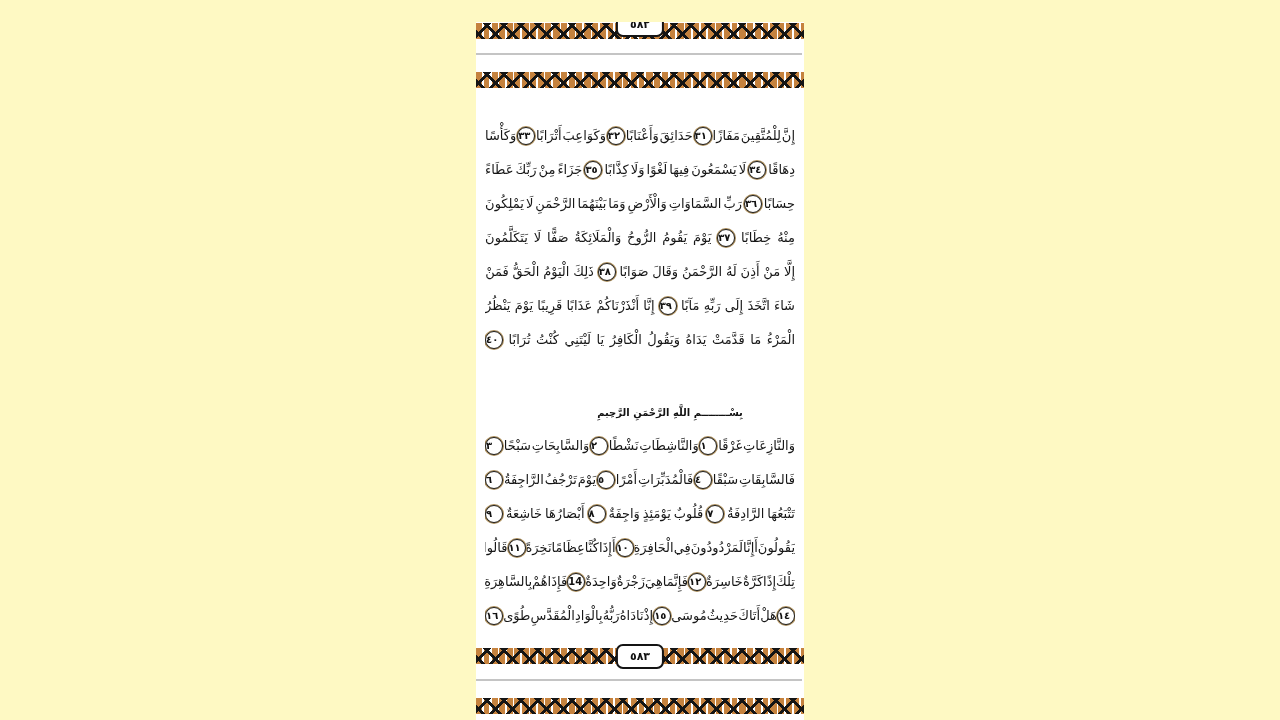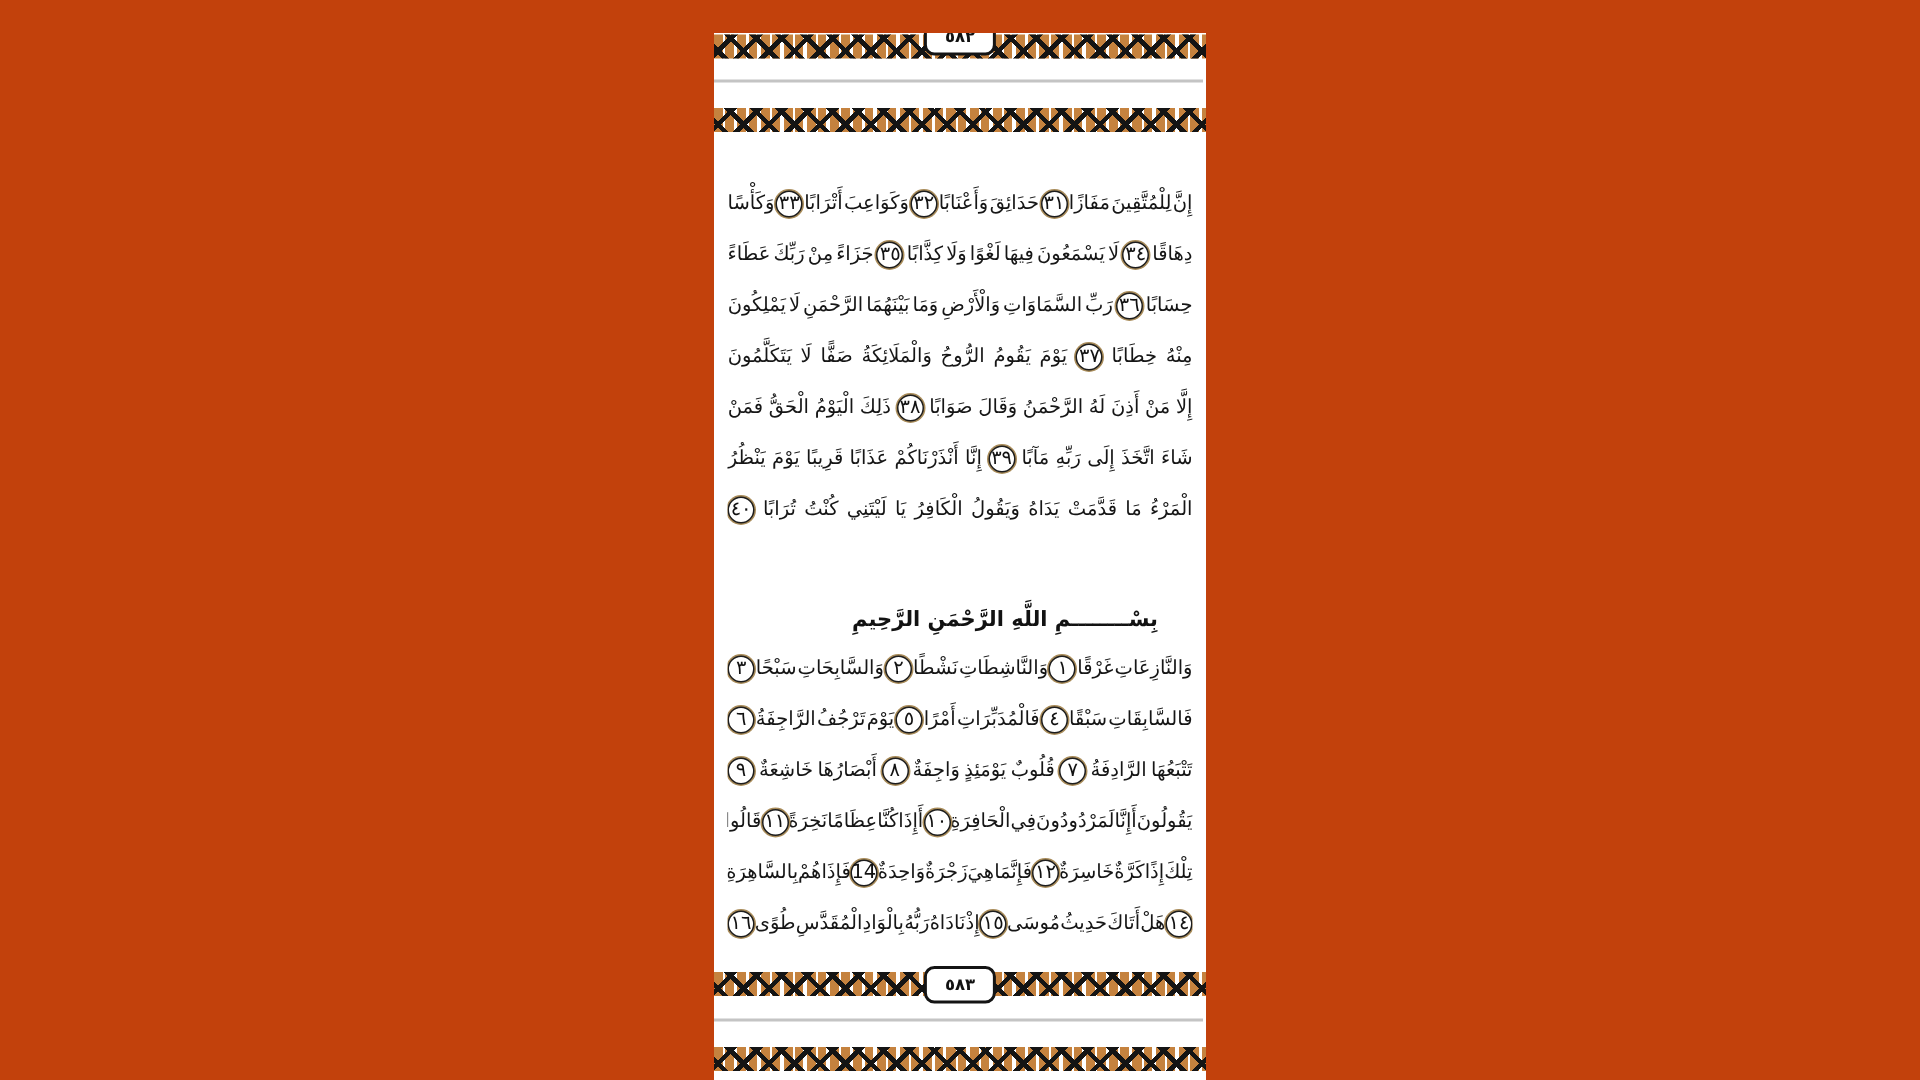--- a/index.html
+++ b/index.html
@@ -1,16 +1,16 @@
 <!DOCTYPE html>
 <html lang="ar"><head>
 <meta charset="utf-8">
 <style>
   html,body{margin:0;padding:0;background:#000;}
-  .stage{position:relative;width:1280px;height:720px;background:#c2410c;overflow:hidden;
+  .stage{position:relative;width:1280px;height:720px;background:#fef9c3;overflow:hidden;
          font-family:"DejaVu Sans",sans-serif;}
   .page-col{position:absolute;left:476px;top:22px;width:328px;height:698px;
             background:#ffffff;overflow:hidden;}
   
   .orn{position:absolute;left:0;right:0;height:16px;
     background:
       repeating-linear-gradient(45deg,  rgba(0,0,0,0) 0 4px, #141414 4px 7px, rgba(0,0,0,0) 7px 12px),
       repeating-linear-gradient(-45deg, rgba(0,0,0,0) 0 4px, #141414 4px 7px, rgba(0,0,0,0) 7px 12px),
       repeating-linear-gradient(90deg,  #c5823e 0 6px, #ffffff 6px 7.5px, #c5823e 7.5px 13px, #ffffff 13px 15.5px);
   }
@@ -20,40 +20,40 @@
     line-height:21px;padding:0 12px;font-size:11px;font-weight:bold;color:#111;
     z-index:3;white-space:nowrap;}
   .hdr-row{position:absolute;top:67px;left:0;right:0;height:26px;display:flex;
     justify-content:space-between;align-items:center;padding:0 18px 0 26px;}
   .hdr-txt{font-size:14px;font-weight:bold;color:#1b1b1b;direction:rtl;}
   .qblock{position:absolute;left:9px;right:9px;}
   .qline{height:34px;display:flex;justify-content:space-between;align-items:center;
     direction:rtl;overflow:hidden;font-size:13px;color:#161616;font-weight:500;}
   .qword{white-space:nowrap;line-height:34px;}
   .ayah{flex:0 0 auto;width:16px;height:16px;border:1.5px solid #1d1d1d;border-radius:50%;
-    box-shadow:0 0 0 1px #a98c5a;font-size:13px;line-height:16px;text-align:center;
-    color:#111;background:#fff;font-weight:normal;}
+    box-shadow:0 0 0 1px #a98c5a;font-size:10px;line-height:16px;text-align:left;
+    color:#111;background:#fff;font-weight:bold;}
   
   .banner{position:absolute;top:336px;left:3px;right:3px;height:38px;
     border:2px solid #2e2e2e;background-color:#efeeea;
     box-shadow:inset 0 0 0 2px #ffffff, inset 0 0 0 3px #8a8a8a;
     background-image:
       repeating-radial-gradient(circle at 12% 50%, #b0b0b0 0 1.5px, rgba(0,0,0,0) 1.5px 6px),
       repeating-radial-gradient(circle at 88% 50%, #b0b0b0 0 1.5px, rgba(0,0,0,0) 1.5px 6px),
       repeating-linear-gradient(45deg,  rgba(90,90,90,.22) 0 2px, rgba(0,0,0,0) 2px 5px),
       repeating-linear-gradient(-45deg, rgba(90,90,90,.22) 0 2px, rgba(0,0,0,0) 2px 5px);}
   .banner-flower{position:absolute;top:50%;transform:translateY(-50%);width:30px;height:30px;
     border-radius:50%;
     background:radial-gradient(circle,#f5f5f5 0 4px,#8f8f8f 4px 6px,#d9d9d9 6px 9px,#777 9px 10px,#e8e8e8 10px 13px,#6f6f6f 13px 14px,rgba(0,0,0,0) 14px);}
   .cartouche{position:absolute;left:50%;top:50%;transform:translate(-50%,-50%);
     width:150px;height:25px;background:#fff;border:1.5px solid #1f1f1f;border-radius:13px;
     display:flex;align-items:center;justify-content:center;font-size:13px;font-weight:bold;
     color:#141414;direction:rtl;box-shadow:0 0 0 2px #e8e8e8;}
   .bismillah{position:absolute;top:378px;left:60px;right:0;height:26px;text-align:center;
-    font-size:14px;font-weight:bold;color:#121212;direction:rtl;line-height:26px;}
+    font-size:10px;font-weight:bold;color:#121212;direction:rtl;line-height:26px;}
 </style>
 </head>
 <body>
 
 <div class="stage">
   <div class="page-col">
 
     <div class="orn" style="top:1px;"></div>
     <div class="pagebadge" style="top:-10px;">٥٨٢</div>
     <div class="sep" style="top:31px;"></div>

